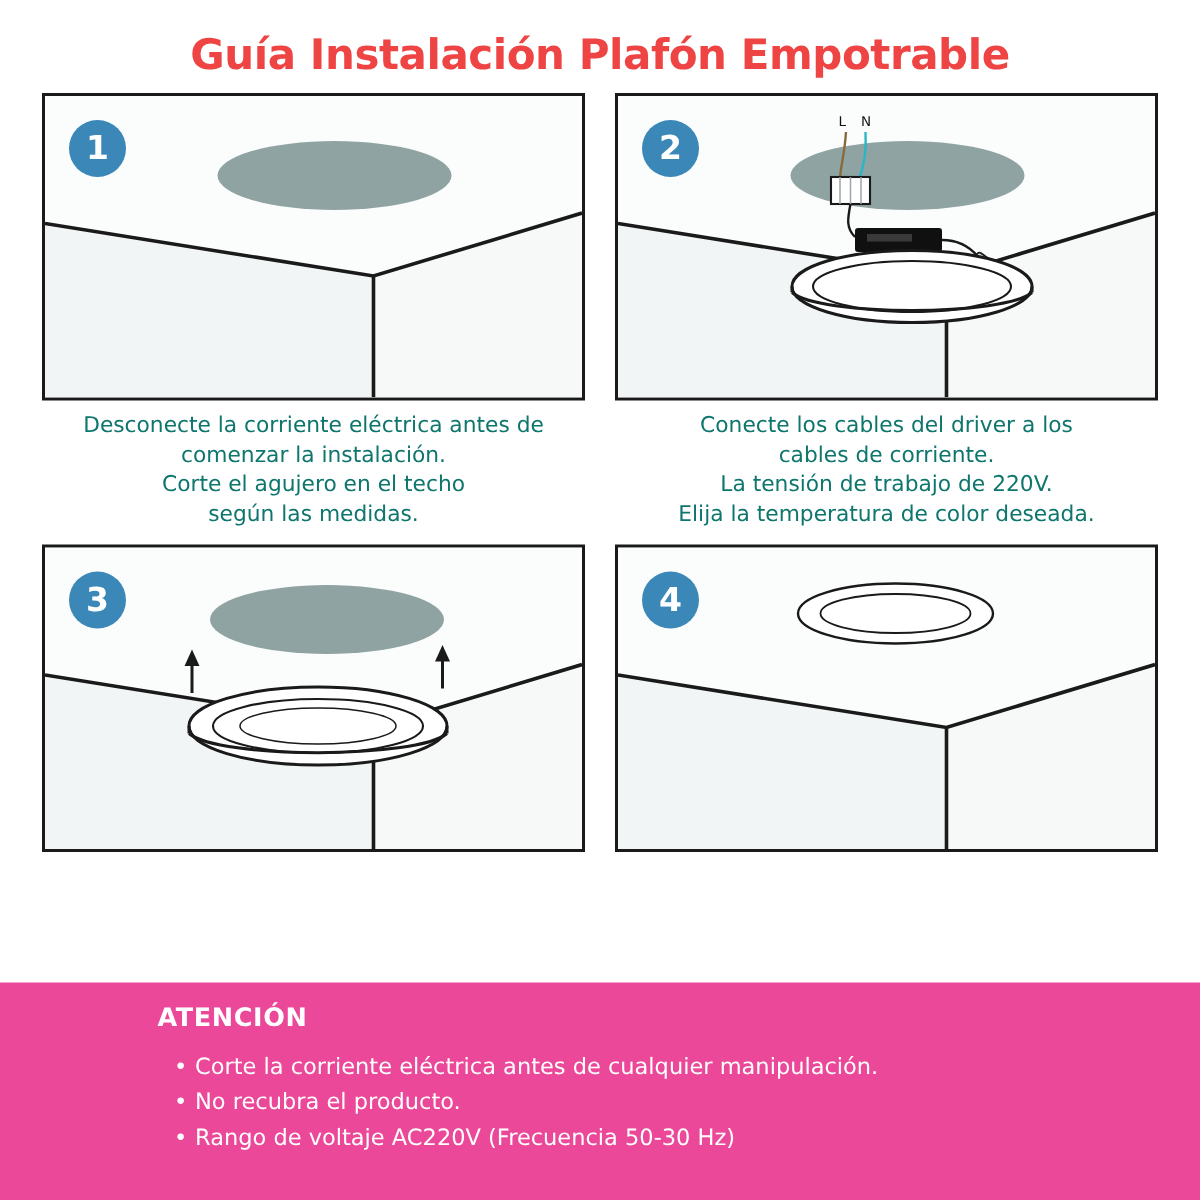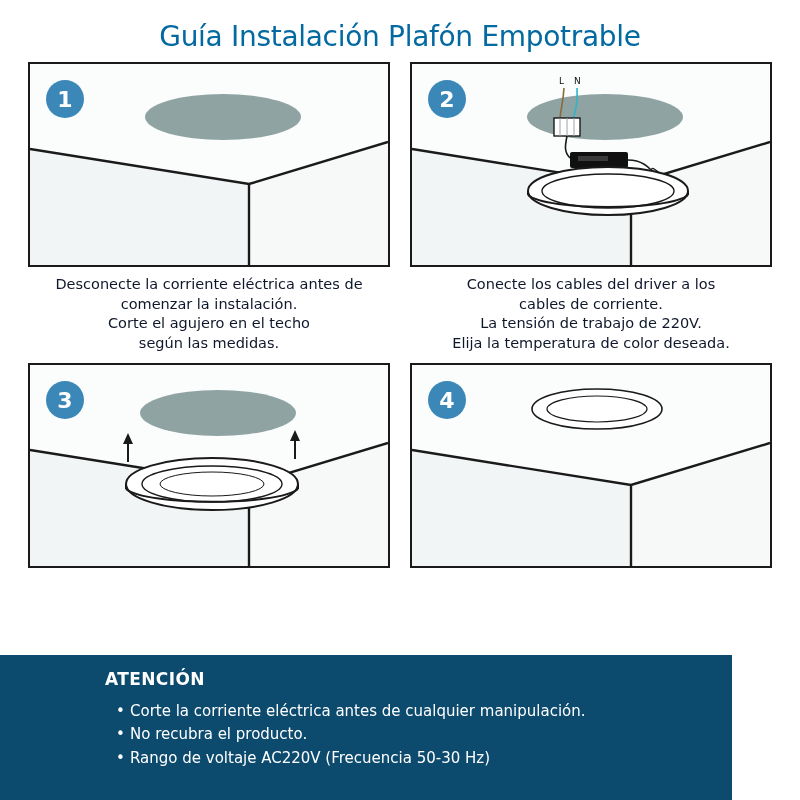--- a/index.html
+++ b/index.html
@@ -17,24 +17,24 @@
   }
   .page {
     width: 800px;
     height: 800px;
     position: relative;
     box-sizing: border-box;
   }
   .title {
     text-align: center;
     font-size: 28px;
-    font-weight: normal;
+    font-weight: bold;
     letter-spacing: -0.3px;
     padding-top: 20px;
-    color: #0369a1;
+    color: #ef4444;
   }
   .grid {
     position: absolute;
     top: 62px;
     left: 18px;
     width: 764px;
     display: flex;
     flex-wrap: wrap;
     gap: 0px;
   }
@@ -65,36 +65,36 @@
     font-weight: bold;
     display: flex;
     align-items: center;
     justify-content: center;
     z-index: 5;
   }
   .caption {
     text-align: center;
     font-size: 14.5px;
     line-height: 1.35;
-    color: #0f172a;
+    color: #0f766e;
     padding: 8px 4px 10px 4px;
     white-space: pre-line;
   }
   .roomsvg {
     position: absolute;
     left: 0;
     top: 0;
   }
   .attention {
     position: absolute;
     left: 0;
     bottom: 0;
-    width: 732px;
+    width: 800px;
     height: 145px;
-    background: #0c4a6e;
+    background: #ec4899;
     color: #ffffff;
     box-sizing: border-box;
   }
   .attention-inner {
     padding: 14px 0 0 105px;
   }
   .attention-title {
     font-size: 17px;
     font-weight: bold;
     letter-spacing: 0.4px;

